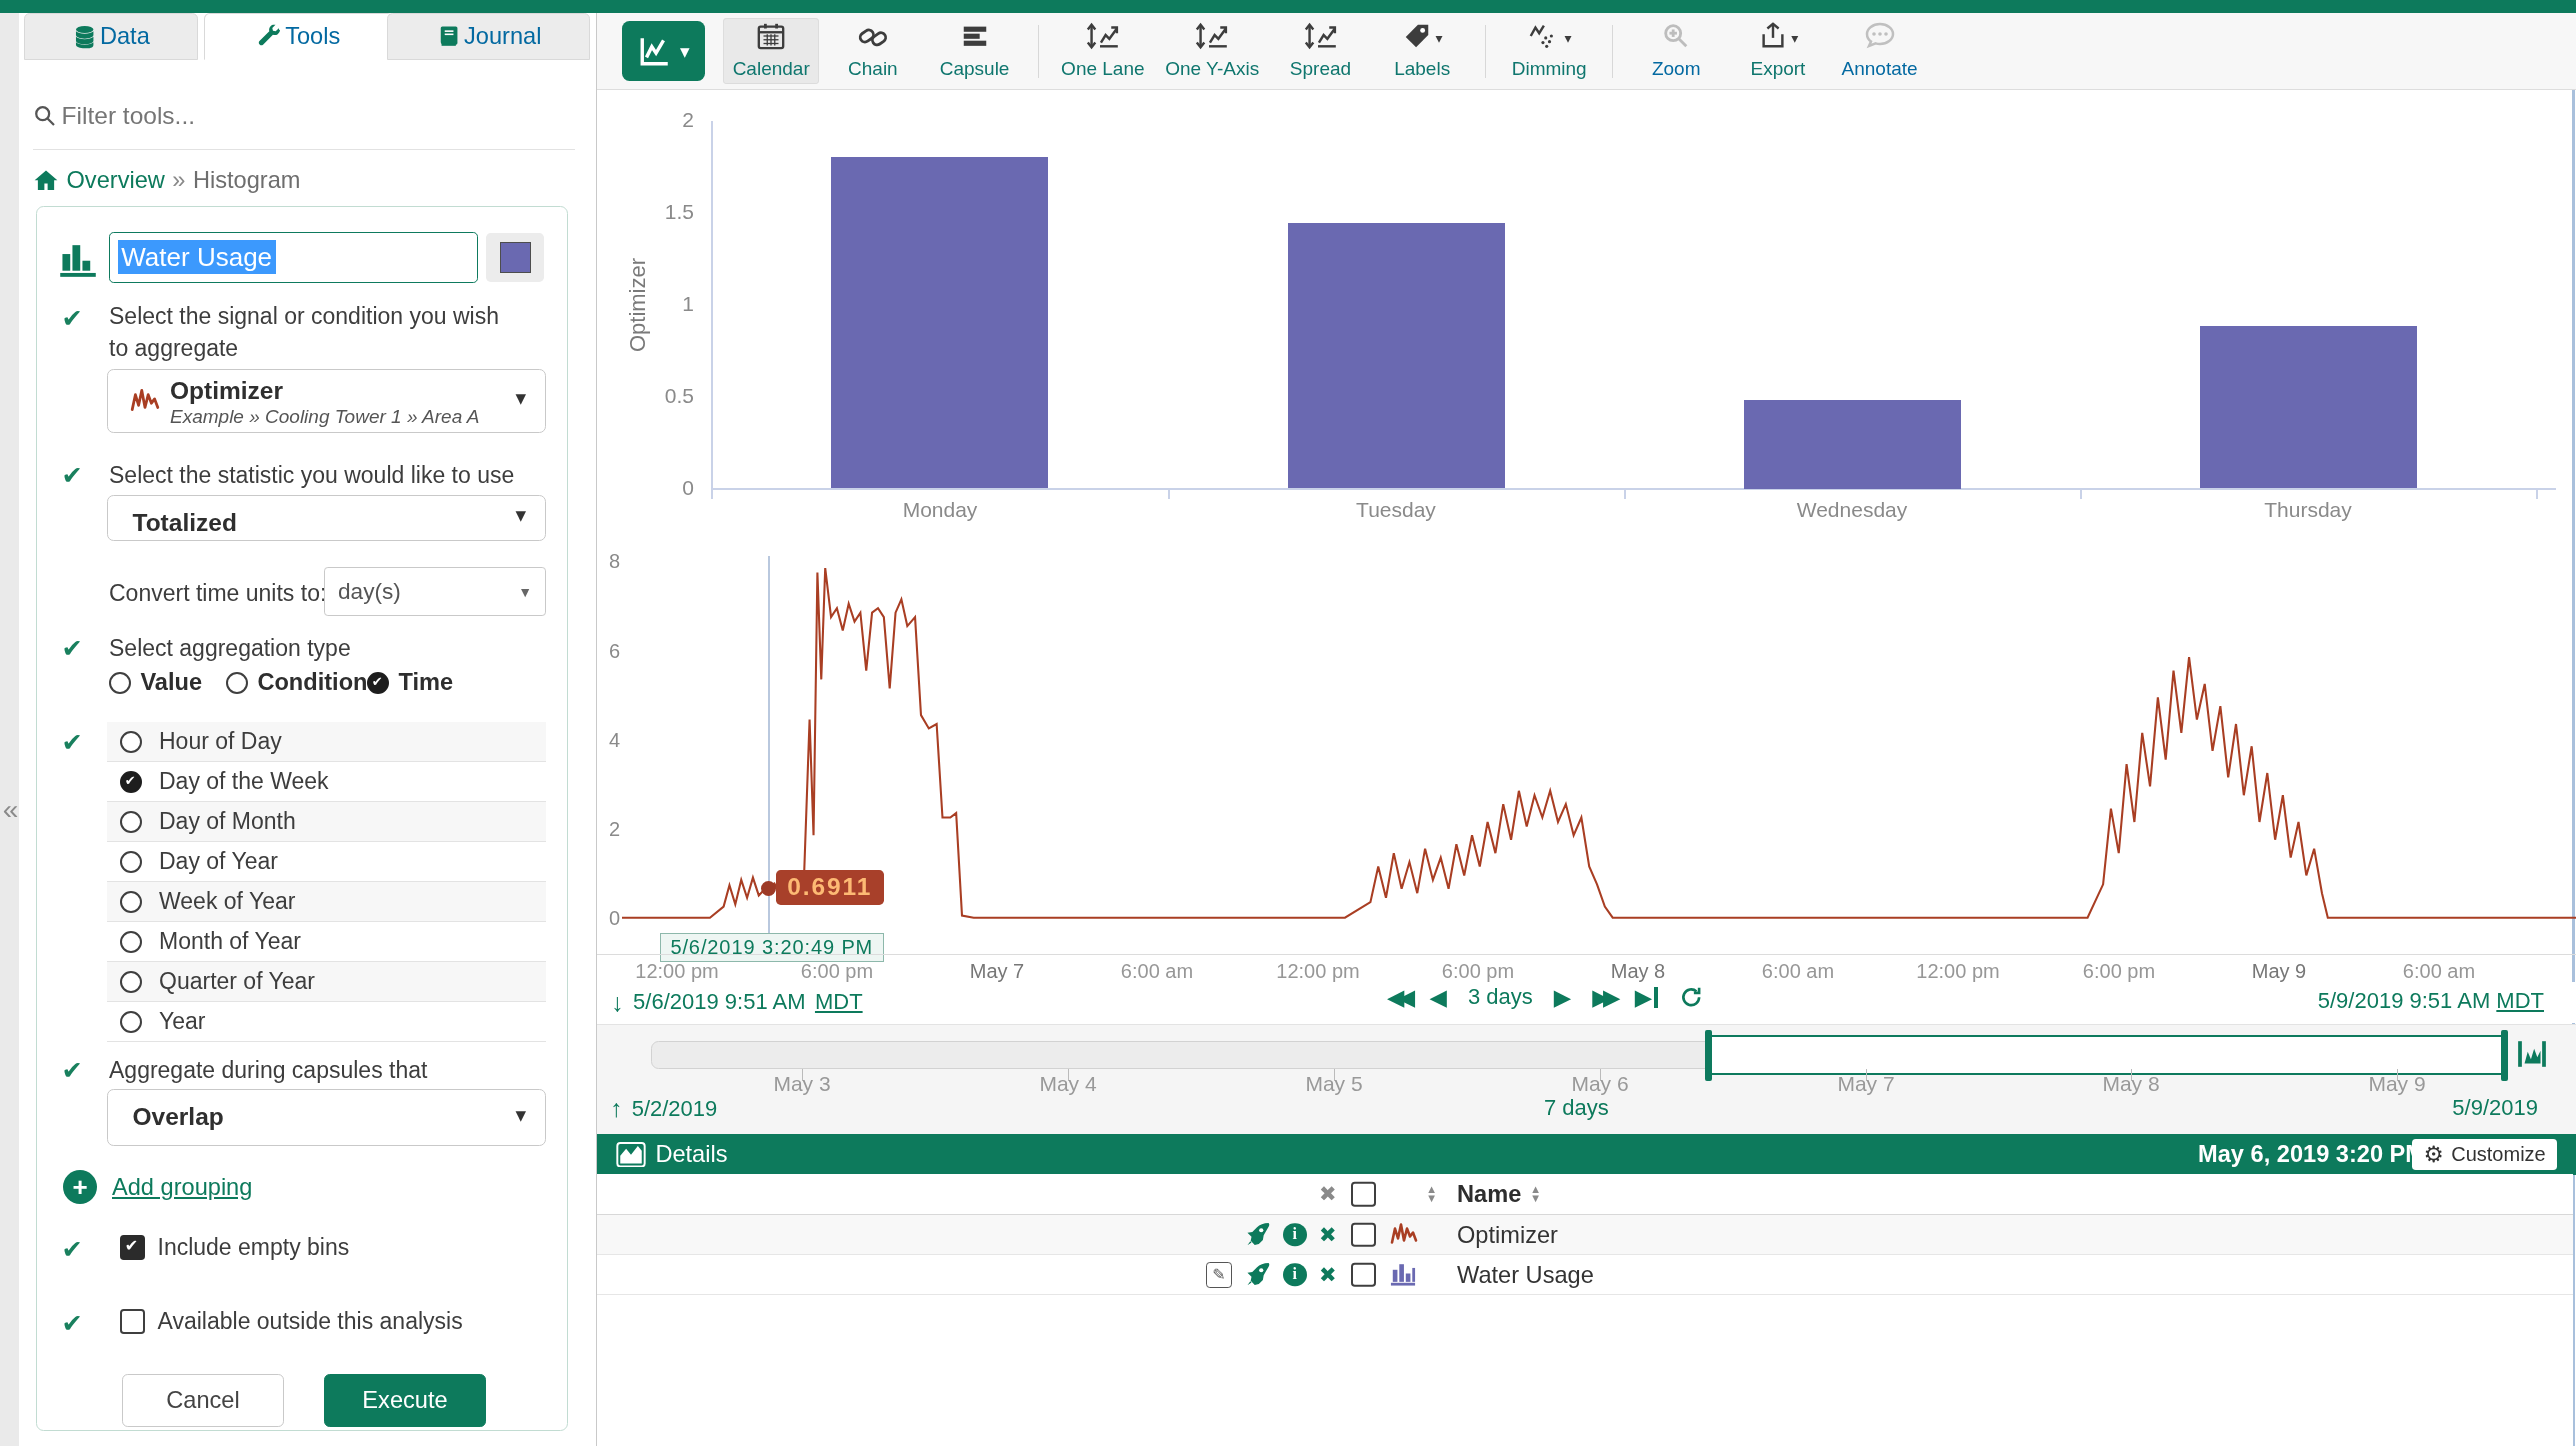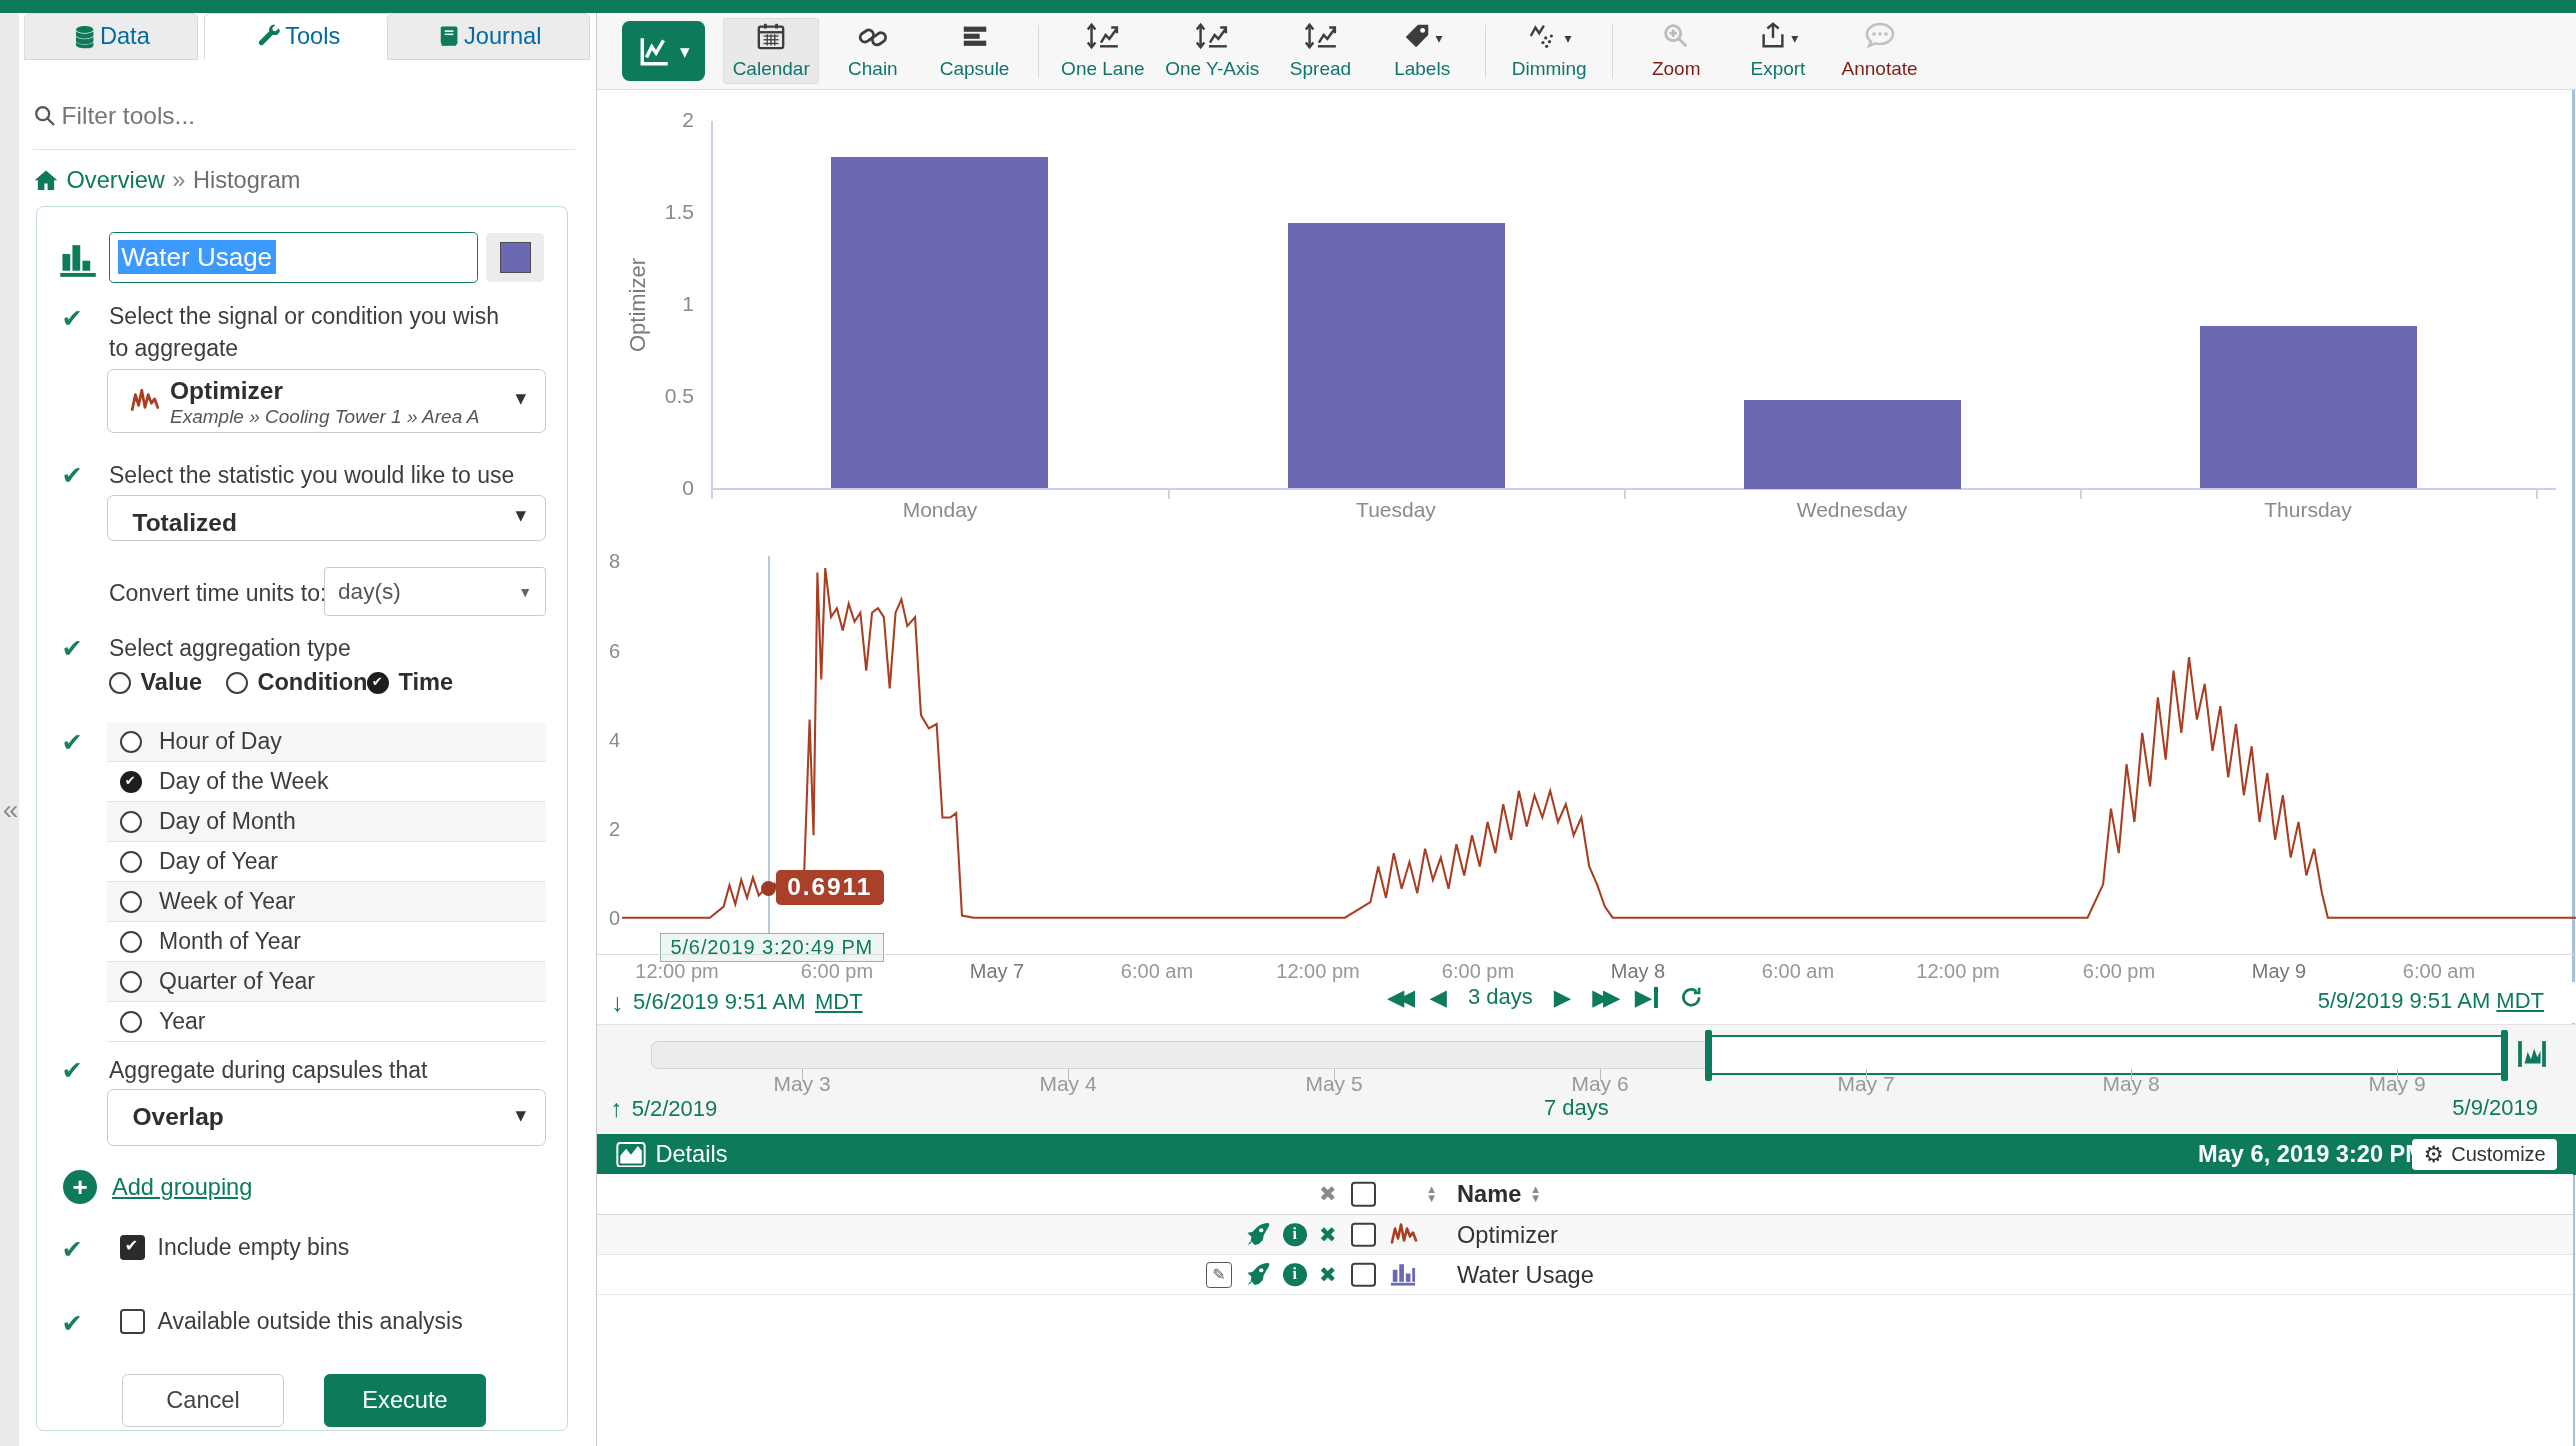--- a/index.html
+++ b/index.html
@@ -76,31 +76,31 @@
             gap:5.7px;cursor:pointer;margin-right:13px;}
   .view-btn svg{width:38px;height:34px;}
   .view-btn .vb-caret{color:#fff;font-size:19px;}
   .tb-item{min-width:81px;height:66px;display:flex;flex-direction:column;align-items:center;justify-content:center;
            gap:3.8px;border-radius:3.8px;cursor:pointer;padding:0 7.5px;}
   .tb-item.active{background:#e9e9e9;box-shadow:inset 0 0 0 0.9px #dcdcdc;}
   .tb-item.disabled{cursor:default;}
   .tb-item .ticon{height:32px;display:flex;align-items:flex-end;gap:3.8px;}
   .tb-item .ticon svg{height:30px;width:auto;}
   .tb-item .tlabel{font-size:19px;color:#0f766e;white-space:nowrap;}
-  .tb-item.disabled .tlabel{color:#7f1d1d;}
+  .tb-item.disabled .tlabel{color:#0369a1;}
   .tb-caret{font-size:14px;color:#3d3d3d;align-self:center;}
   .tb-sep{width:0.9px;height:53px;background:#d8d8d8;margin:0 9.4px;}
 
   
   .axis-text{position:absolute;color:#8a8a8a;font-size:21px;}
   .bar-rect{position:absolute;background:#6a69b1;}
   .axisline{position:absolute;background:#c9d2e8;}
   .y-rot{position:absolute;transform:rotate(-90deg);transform-origin:center;color:#7a7a7a;font-size:22px;text-align:center;width:189px;}
   .trend-cursor{position:absolute;width:1.9px;background:#b9c8de;}
-  .tt{position:absolute;background:#a8402a;color:#ffffff;font-weight:bold;font-size:24.5px;letter-spacing:1.9px;
+  .tt{position:absolute;background:#a8402a;color:#fdba74;font-weight:bold;font-size:24.5px;letter-spacing:1.9px;
       border-radius:4.7px;padding:2.8px 11.3px 4.7px 11.3px;}
   .tt-dot{position:absolute;width:15px;height:15px;border-radius:50%;background:#9d3a26;}
   .datebox{position:absolute;background:#eef6f3;border:1.9px solid #8db8ab;color:#0d7a5c;font-size:20px;letter-spacing:0.9px;
            padding:1.9px 9.4px;white-space:nowrap;}
   .trend-bottomline{position:absolute;left:597px;top:954px;width:1979px;height:0.9px;background:#dcdcdc;}
 
   
   .teal{color:#0d7a5c;}
   .navrow{position:absolute;left:597px;top:982px;width:1979px;height:41px;background:#fff;}
   .nav-left{position:absolute;left:14px;top:5.7px;display:flex;align-items:center;gap:9.4px;font-size:22px;}

